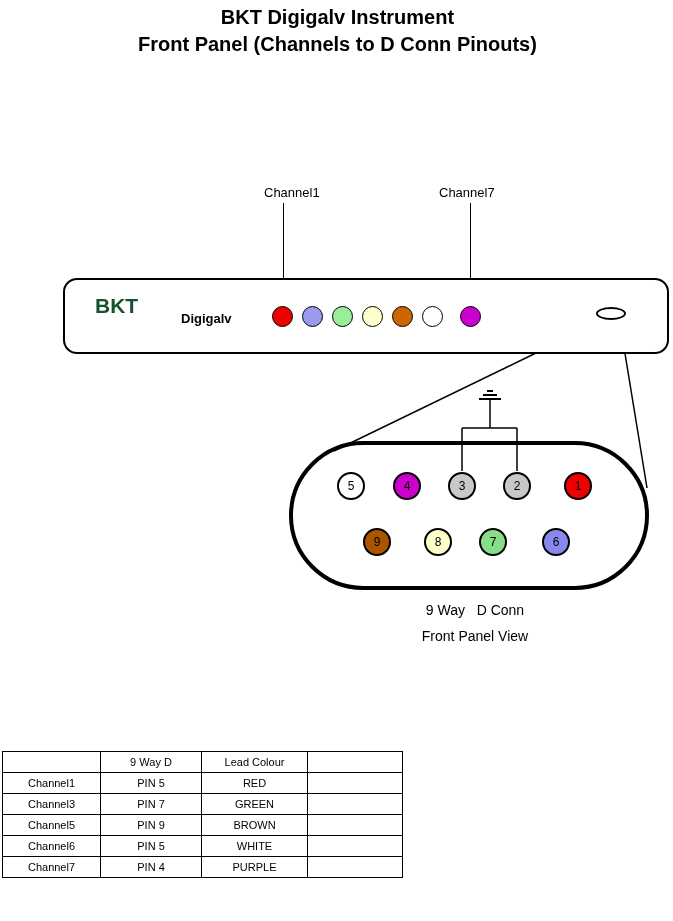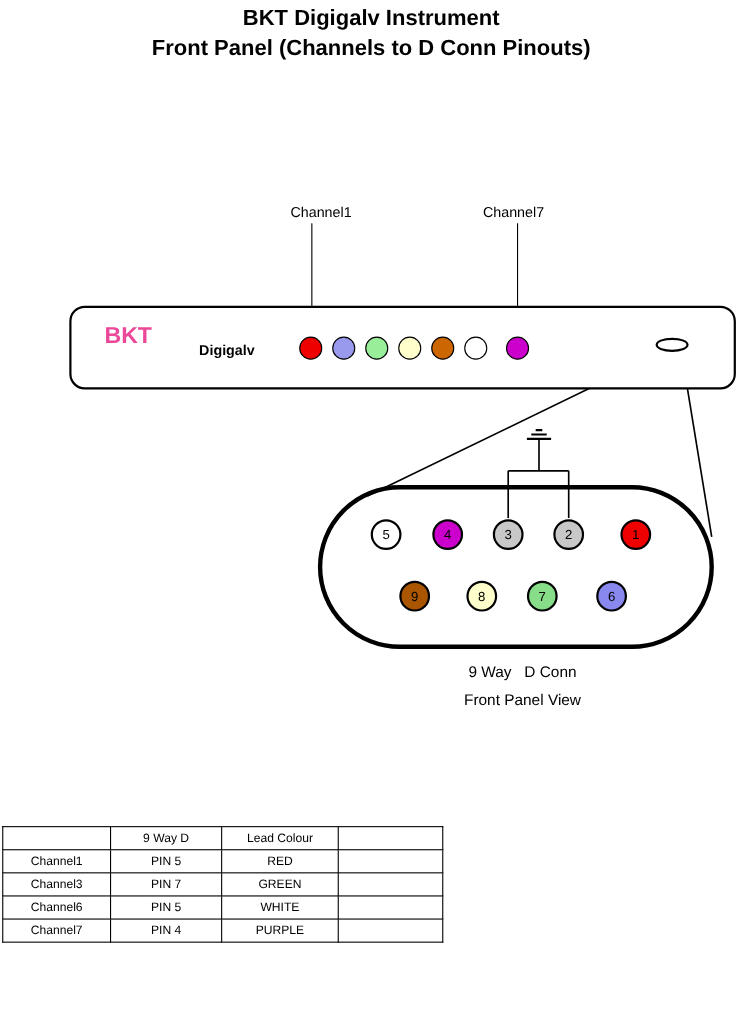--- a/index.html
+++ b/index.html
@@ -104,21 +104,21 @@
       <line x1="490" y1="400" x2="490" y2="428" stroke="#000" stroke-width="1.5"></line>
     </g>
     <g>
       <line x1="462" y1="428" x2="517" y2="428" stroke="#000" stroke-width="1.5"></line>
       <line x1="462" y1="428" x2="462" y2="471" stroke="#000" stroke-width="1.5"></line>
       <line x1="517" y1="428" x2="517" y2="471" stroke="#000" stroke-width="1.5"></line>
     </g>
   </svg>
 
   <div class="front-panel">
-    <span class="brand" style="color: #ec4899;">BKT</span>
+    <span class="brand" style="color: #14532d;">BKT</span>
     <span class="model">Digigalv</span>
     <span class="led" style="left: 207px; background-color: rgb(238, 0, 0);"></span>
     <span class="led" style="left: 237px; background-color: rgb(153, 153, 238);"></span>
     <span class="led" style="left: 267px; background-color: rgb(153, 238, 153);"></span>
     <span class="led" style="left: 297px; background-color: rgb(255, 255, 204);"></span>
     <span class="led" style="left: 327px; background-color: rgb(204, 102, 0);"></span>
     <span class="led" style="left: 357px; background-color: rgb(255, 255, 255);"></span>
     <span class="led" style="left: 395px; background-color: rgb(204, 0, 204);"></span>
     <span class="panel-oval"></span>
   </div>
@@ -172,20 +172,26 @@
       <td>RED</td>
       <td></td>
     </tr>
     <tr>
       <td>Channel3</td>
       <td>PIN 7</td>
       <td>GREEN</td>
       <td></td>
     </tr>
     <tr>
+      <td>Channel5</td>
+      <td>PIN 9</td>
+      <td>BROWN</td>
+      <td></td>
+    </tr>
+    <tr>
       <td>Channel6</td>
       <td>PIN 5</td>
       <td>WHITE</td>
       <td></td>
     </tr>
     <tr>
       <td>Channel7</td>
       <td>PIN 4</td>
       <td>PURPLE</td>
       <td></td>

